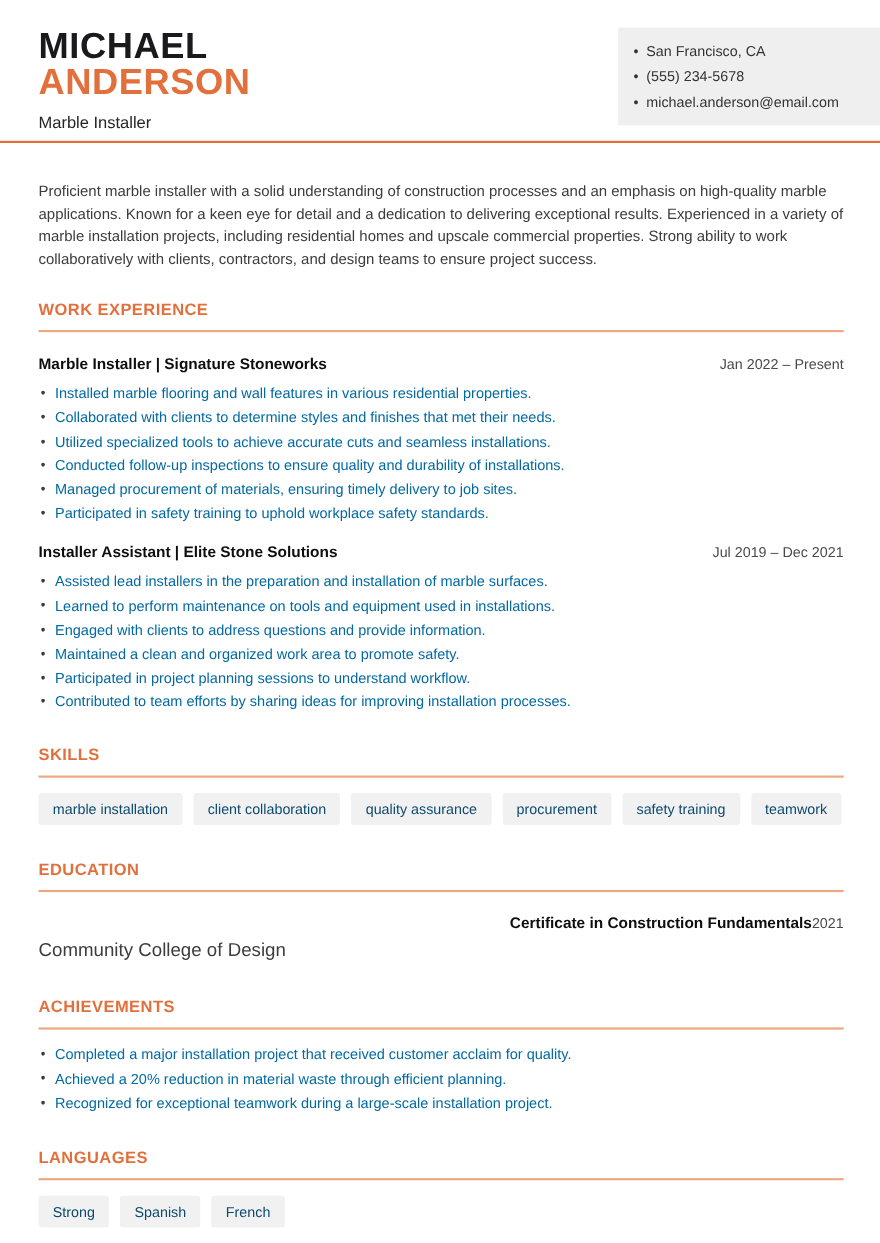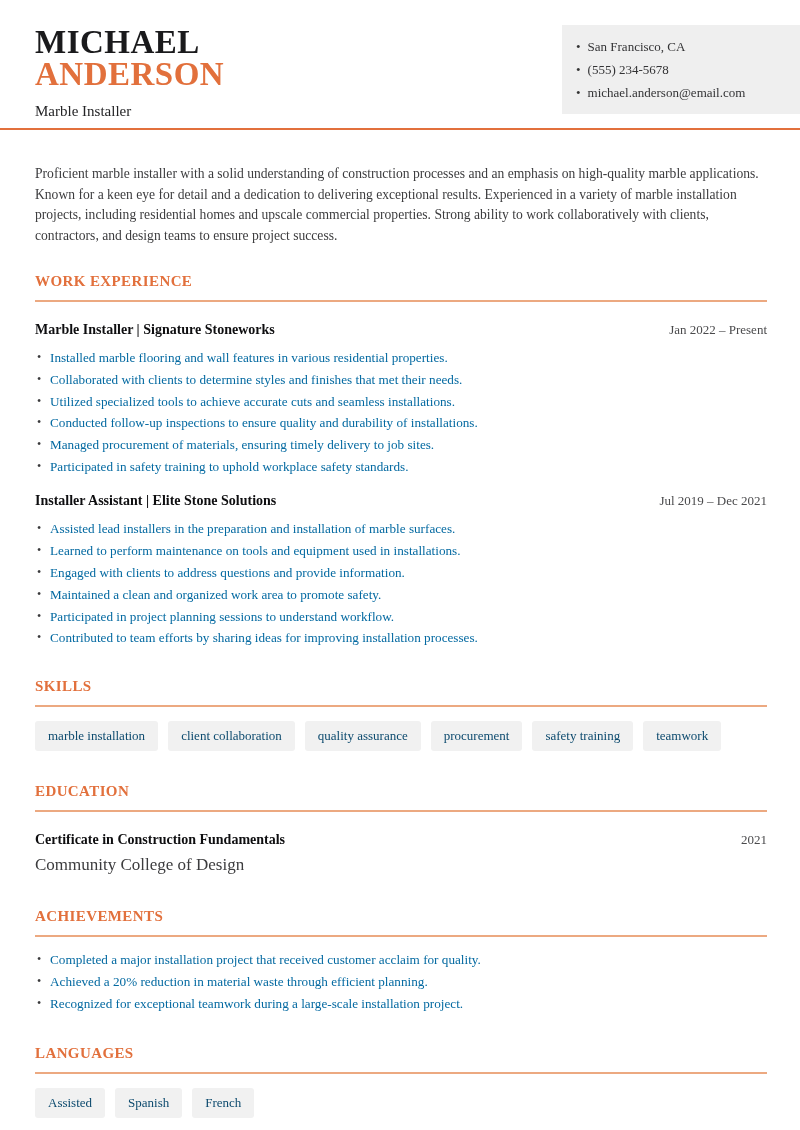--- a/index.html
+++ b/index.html
@@ -12,21 +12,21 @@
     --muted:#4A4A4C;
   }
   *{margin:0;padding:0;box-sizing:border-box;}
   html,body{background:#fff;}
   body{
     width:800px;height:1130px;
     font-family:"Liberation Sans","DejaVu Sans",sans-serif;
     color:var(--body);
     overflow:hidden;
   }
-  .page{width:800px;height:1130px;position:relative;background:#fff;font-family:Liberation Serif, serif;}
+  .page{width:800px;height:1130px;position:relative;background:#fff;}
 
   
   header{
     position:relative;
     height:130px;
     border-bottom:2px solid var(--accent);
   }
   .name-block{position:absolute;left:35px;top:26px;}
   h1{
     font-size:33px;line-height:32px;font-weight:800;
@@ -87,21 +87,21 @@
 
   .tags{display:flex;flex-wrap:wrap;gap:10px;margin-top:14px;}
   .tag{
     background:var(--tag-bg);
     border-radius:3px;
     padding:7px 13px;
     font-size:13px;color:#0c4a6e;
   }
 
   .edu-head{
-    display:flex;justify-content:space-between;align-items:baseline;
+    display:flex;justify-content:flex-end;align-items:baseline;
     margin-top:20px;
   }
   .edu-degree{font-size:14px;font-weight:700;color:#0E0E10;}
   .edu-year{font-size:13px;color:var(--muted);}
   .edu-school{margin-top:7px;font-size:17px;color:#3C3C3E;}
 </style>
 </head>
 <body>
 
 <div class="page">
@@ -202,20 +202,20 @@
           <li>Achieved a 20% reduction in material waste through efficient planning.</li>
           <li>Recognized for exceptional teamwork during a large-scale installation project.</li>
         </ul>
     </section>
 
     <section>
       <h2 class="sec-title mt-lang">LANGUAGES</h2>
       <div class="rule"></div>
       <div class="tags">
 
-      <span class="tag">Assisted</span>
+      <span class="tag">Strong</span>
           <span class="tag">Spanish</span>
           <span class="tag">French</span>
         </div>
     </section>
 
   </main>
 </div>
 
 </body></html>

